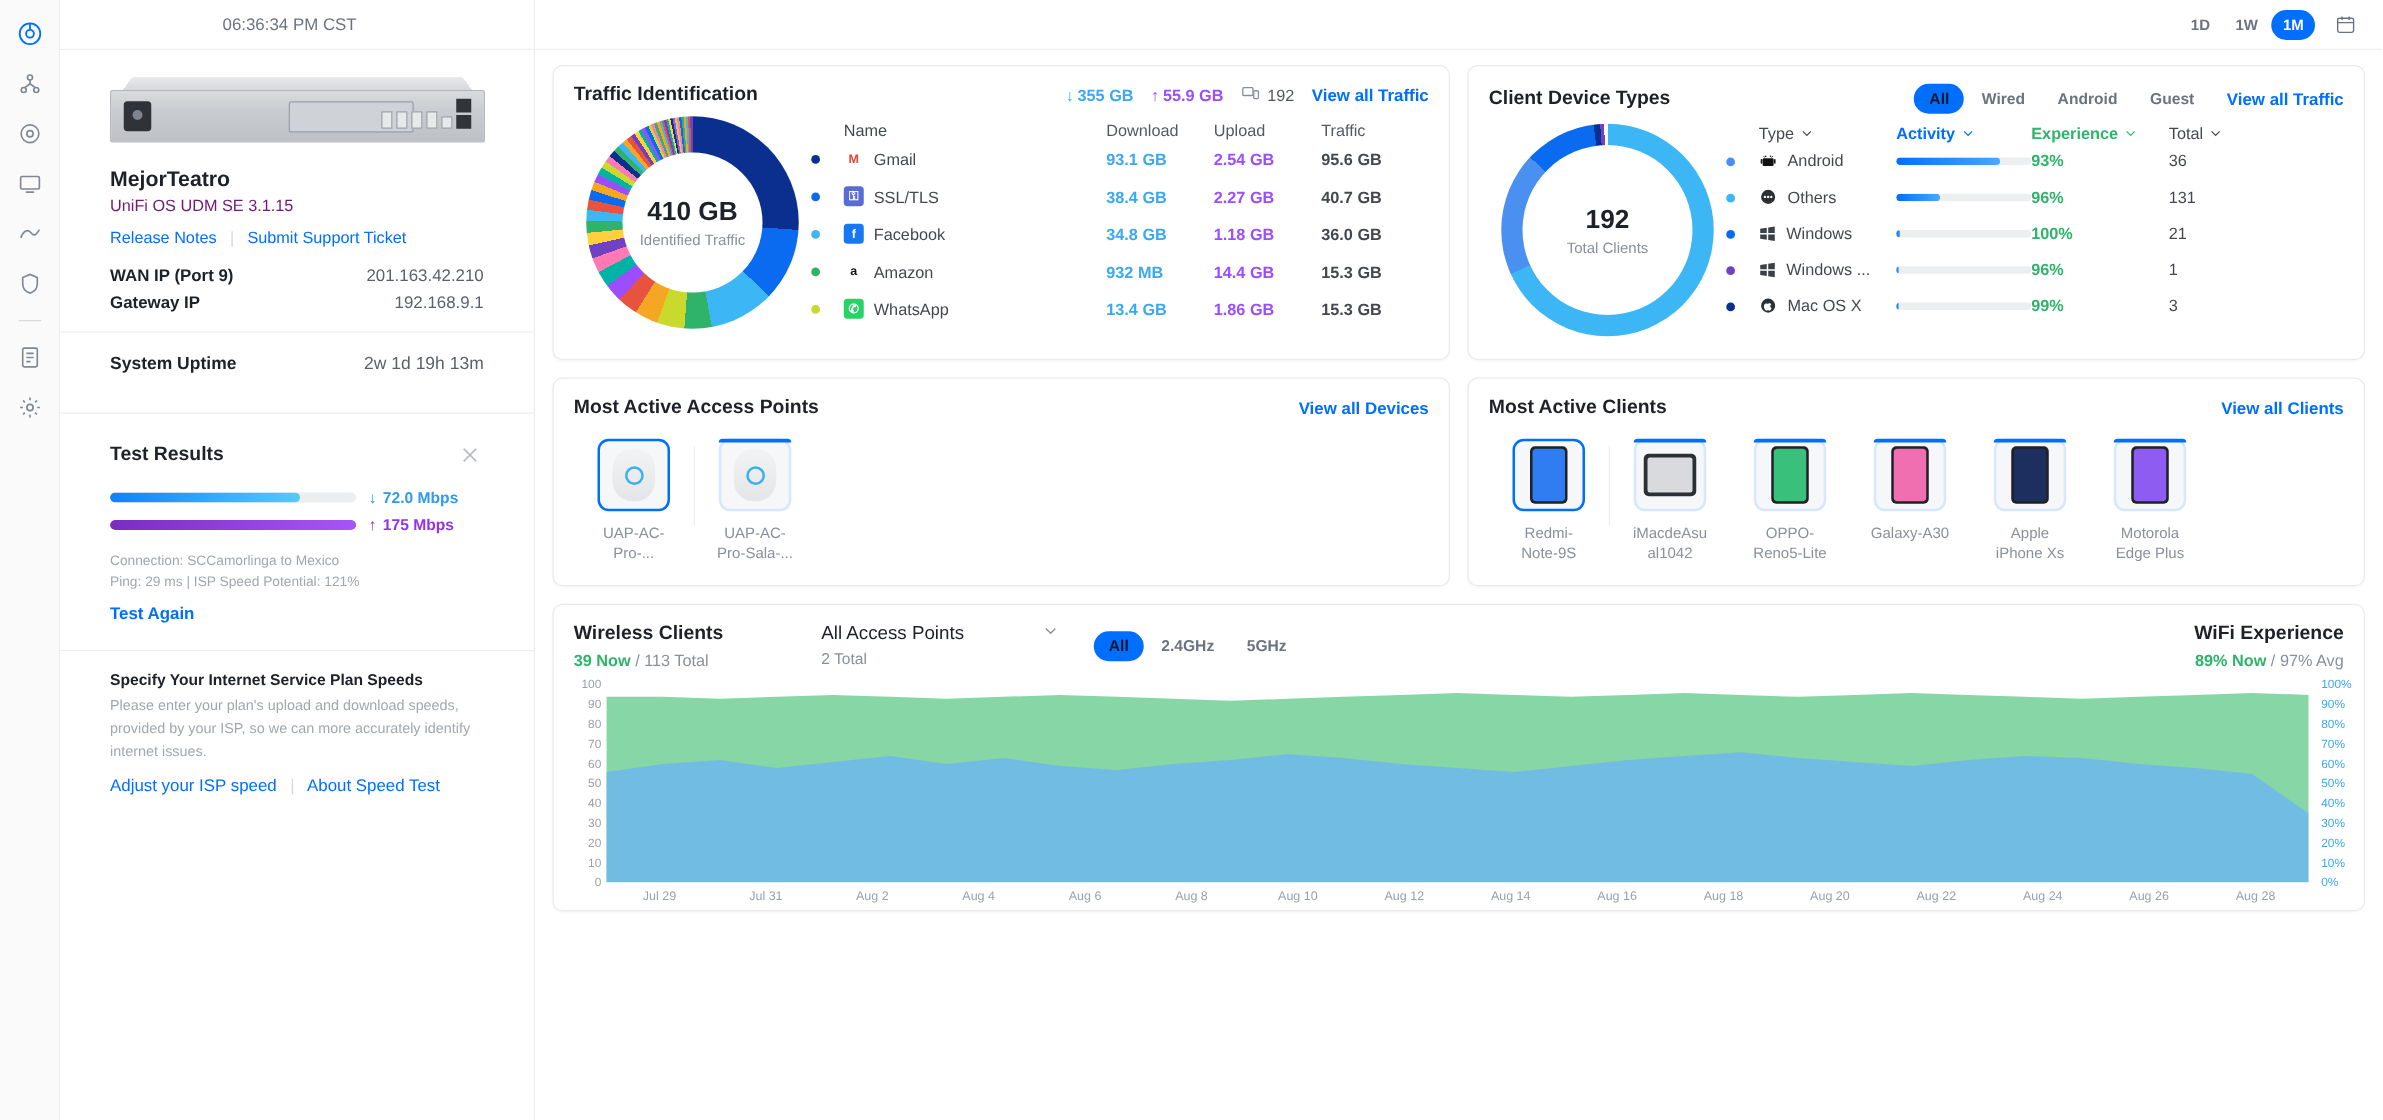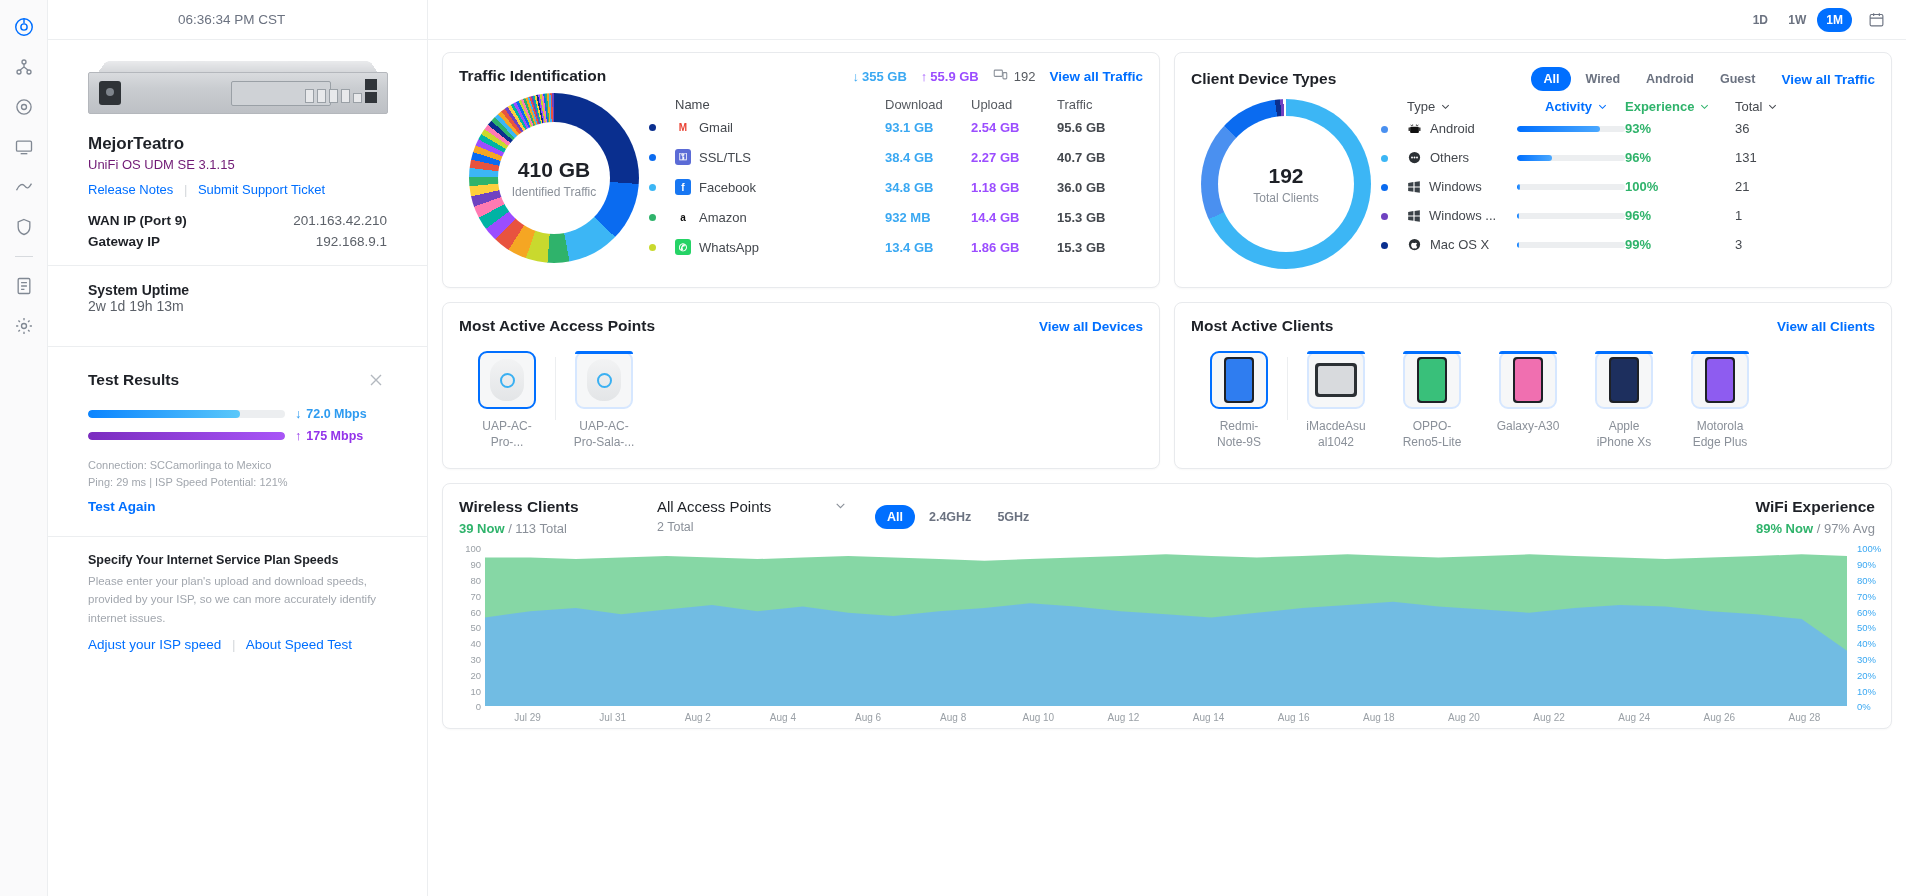--- a/index.html
+++ b/index.html
@@ -80,21 +80,21 @@
   .links-row { padding: 10px 40px 0 40px; font-size: 13px; }
   .lnk { color:#006fff; cursor:pointer; text-decoration:none; }
   .divider-v { color:#d5d8dc; margin: 0 7px; }
 
   .kv { display:flex; justify-content:space-between; padding: 6px 40px 0 40px; font-size:13.5px;}
   .kv .k { font-weight:700; color:#1e2127; }
   .kv .v { color:#5c6169; }
 
   .hr { height:1px; background:#eceef0; margin: 16px 0 0 0; }
 
-  .uptime-row { display:flex; justify-content:space-between; padding: 16px 40px; font-size:14px;flex-direction:column;}
+  .uptime-row { display:flex; justify-content:space-between; padding: 16px 40px; font-size:14px;}
   .uptime-row .k{ font-weight:700; color:#1e2127;}
   .uptime-row .v{ color:#5c6169;}
 
   .tr-head { display:flex; align-items:center; justify-content:space-between; padding: 10px 40px 0 40px;}
   .tr-title{ font-size:15.5px; font-weight:700; color:#1e2127;}
   .close-x { width:22px; height:22px; color:#b3b8bf; cursor:pointer; display:flex;align-items:center;justify-content:center;}
 
   .bars { padding: 16px 40px 0 40px; }
   .bar-line { display:flex; align-items:center; gap:10px; margin-bottom: 8px;}
   .bar-track { flex:1; height:8px; border-radius:5px; background:#eceef0; position:relative; overflow:hidden;}
@@ -174,26 +174,26 @@
   .dt-head { display:flex; font-size:13px; color:#55595f; align-items:center; }
   .dt-row { display:flex; align-items:center; font-size:13px; padding: 7px 0; }
   .dt-dot { width:26px; flex:0 0 26px; }
   .dt-type { width:110px; flex:0 0 110px; display:flex; align-items:center; gap:8px; color:#44484e;}
   .dt-act { width:108px; flex:0 0 108px; }
   .act-track { height:6px; border-radius:4px; background:#eceef0; position:relative; overflow:hidden;}
   .act-fill { position:absolute;left:0;top:0;bottom:0; border-radius:4px; background:linear-gradient(90deg,#006fff,#4aa8ff); }
   .dt-exp { width:110px; flex:0 0 110px; color:#2fb36b; font-weight:700;}
   .dt-tot { width:60px; flex:0 0 60px; color:#44484e;}
   .hdr-chev { display:inline-flex; align-items:center; gap:5px; cursor:pointer; }
-  .hdr-chev.sorted { color:#006fff; font-weight:700;margin-left:28px; }
+  .hdr-chev.sorted { color:#006fff; font-weight:700; }
 
   .pill-group { display:flex; align-items:center; gap:2px; }
   .pill { height:24px; padding:0 12px; border-radius:13px; font-size:12.5px; font-weight:700;
           color:#6b7280; display:flex;align-items:center;justify-content:center; cursor:pointer;}
-  .pill.active { background:#006fff; color:#ffffff; }
+  .pill.active { background:#006fff; color:#0f172a; }
 
   
   .tiles { display:flex; align-items:flex-start; padding: 16px 16px 18px 16px; gap:0; }
   .tile { width:96px; display:flex; flex-direction:column; align-items:center; cursor:pointer;}
   .tile-img { width:58px; height:58px; border-radius:9px; background:#f6f7f8;
               border:2px solid #006fff; display:flex;align-items:center;justify-content:center; position:relative;}
   .tile-img.partial { border-color:#d6e7ff; }
   .tile-img.partial:before{
     content:''; position:absolute; left:-2px; right:-2px; top:-2px; height:3px;
     background:#006fff; border-radius:3px 3px 0 0;

